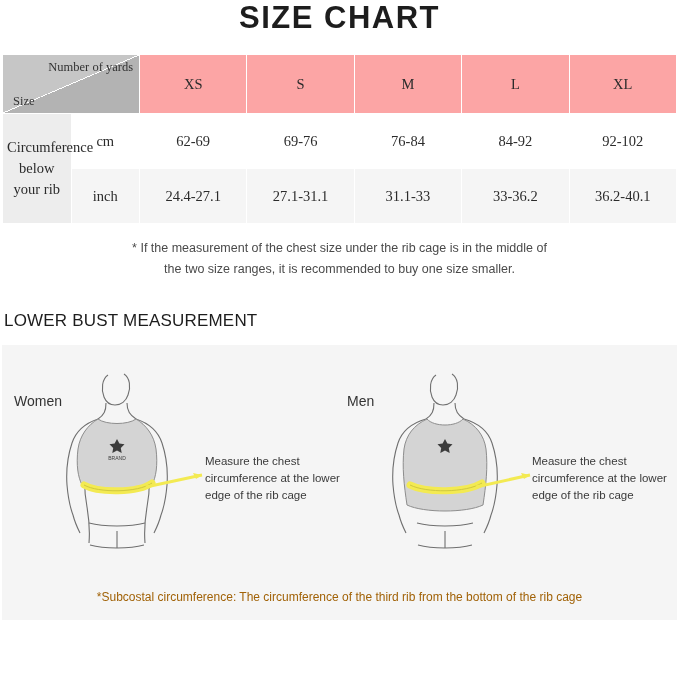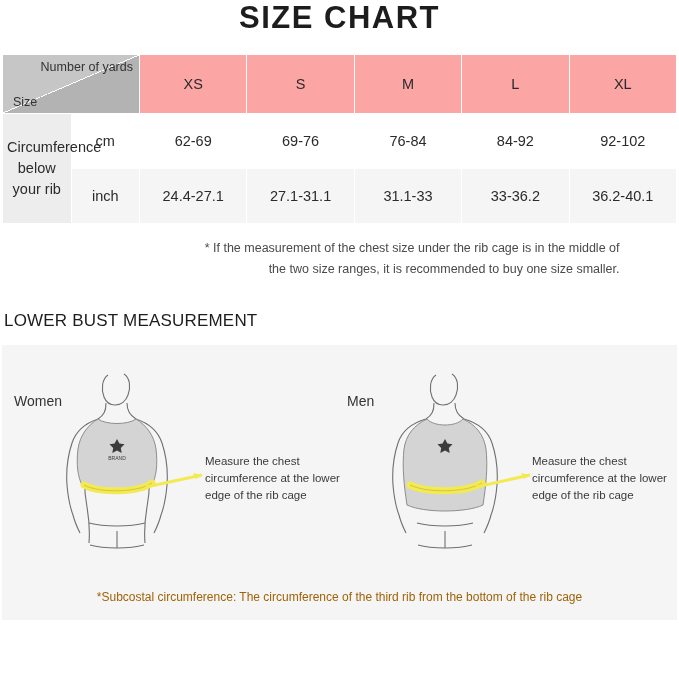--- a/index.html
+++ b/index.html
@@ -30,20 +30,21 @@
   }
   
   .table-wrap {
     padding: 0 2px;
   }
   table.size-table {
     width: 675px;
     margin: 4px auto;
     border-collapse: collapse;
     table-layout: fixed;
+    font-family: Liberation Serif, serif;
   }
   table.size-table td {
     border: 1px solid #ffffff;
     text-align: center;
     font-size: 14.5px;
     color: #2b2b2b;
   }
   .hdr-cell {
     background: #fca5a5;
     height: 56px;
@@ -92,21 +93,21 @@
     font-size: 14px;
   }
   .unit-cell.alt { background: #f5f5f5; text-align: center; }
   .val-cell {
     background: #ffffff;
     height: 52px;
   }
   .val-cell.alt { background: #f5f5f5; }
   
   .note {
-    text-align: right;
+    text-align: center;
     font-size: 12.5px;
     color: #4a4a4a;
     line-height: 1.7;
     margin: 14px auto 0;
     width: 560px;
   }
   
   .section-heading {
     font-size: 17px;
     color: #1d1d1d;

